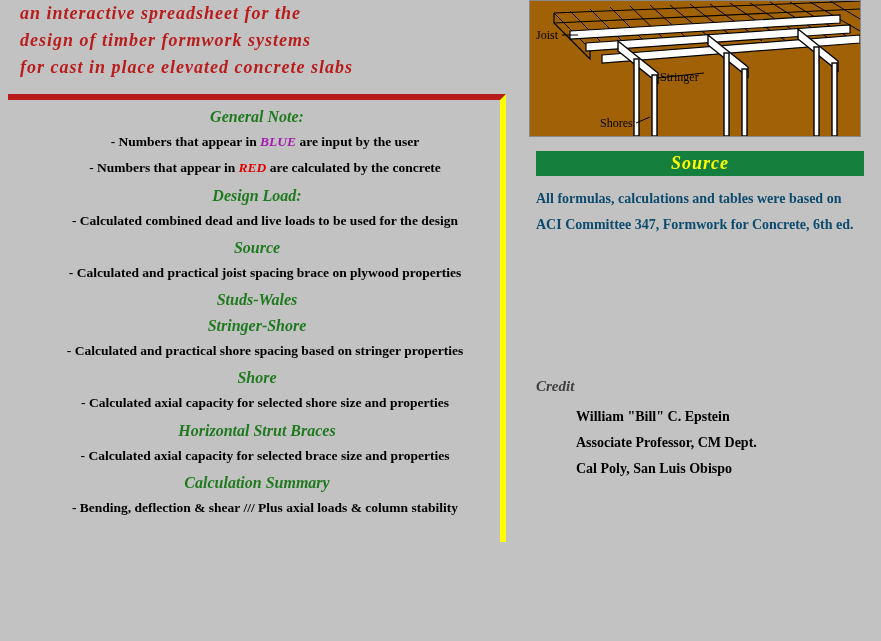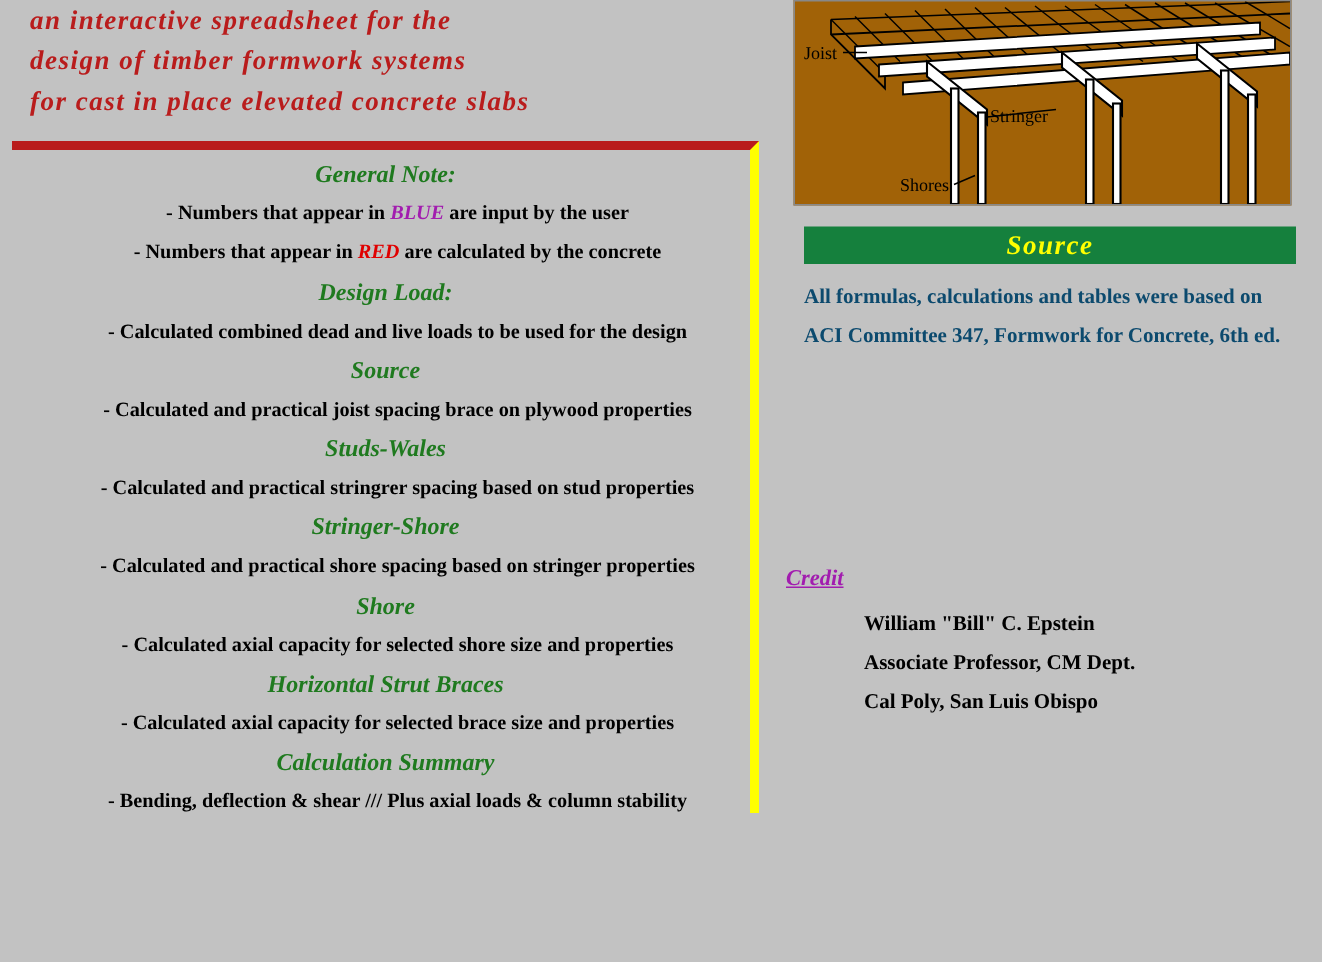--- a/index.html
+++ b/index.html
@@ -83,27 +83,26 @@
       left: 536px;
       top: 186px;
       width: 328px;
       color: #0c4a6e;
       font-weight: bold;
       font-size: 14px;
       line-height: 1.85;
     }
     .credit-heading {
       position: absolute;
-      left: 524px;
+      left: 536px;
       top: 378px;
-      color: #a21caf;
+      color: #404040;
       font-style: italic;
       font-weight: bold;
       font-size: 15px;
-      text-decoration: underline;
     }
     .credit-lines {
       position: absolute;
       left: 576px;
       top: 404px;
       color: #000;
       font-weight: bold;
       font-size: 14px;
       line-height: 1.85;
     }
@@ -127,21 +126,20 @@
     <span>Numbers that appear in  </span><span class="red-word">RED</span><span>   are calculated by the concrete</span>
   </div>
 
   <div class="section-heading">Design Load:</div>
   <div class="section-desc dash">Calculated combined dead and live loads to be used for the design</div>
 
   <div class="section-heading">Source</div>
   <div class="section-desc dash">Calculated and practical joist spacing brace on plywood properties</div>
 
   <div class="section-heading">Studs-Wales</div>
-  <div class="section-desc dash">Calculated and practical stringrer spacing based on stud properties</div>
 
   <div class="section-heading">Stringer-Shore</div>
   <div class="section-desc dash">Calculated and practical shore spacing based on stringer properties</div>
 
   <div class="section-heading">Shore</div>
   <div class="section-desc dash">Calculated axial capacity for selected shore size and properties</div>
 
   <div class="section-heading">Horizontal Strut Braces</div>
   <div class="section-desc dash">Calculated axial capacity for selected brace size and properties</div>
 

